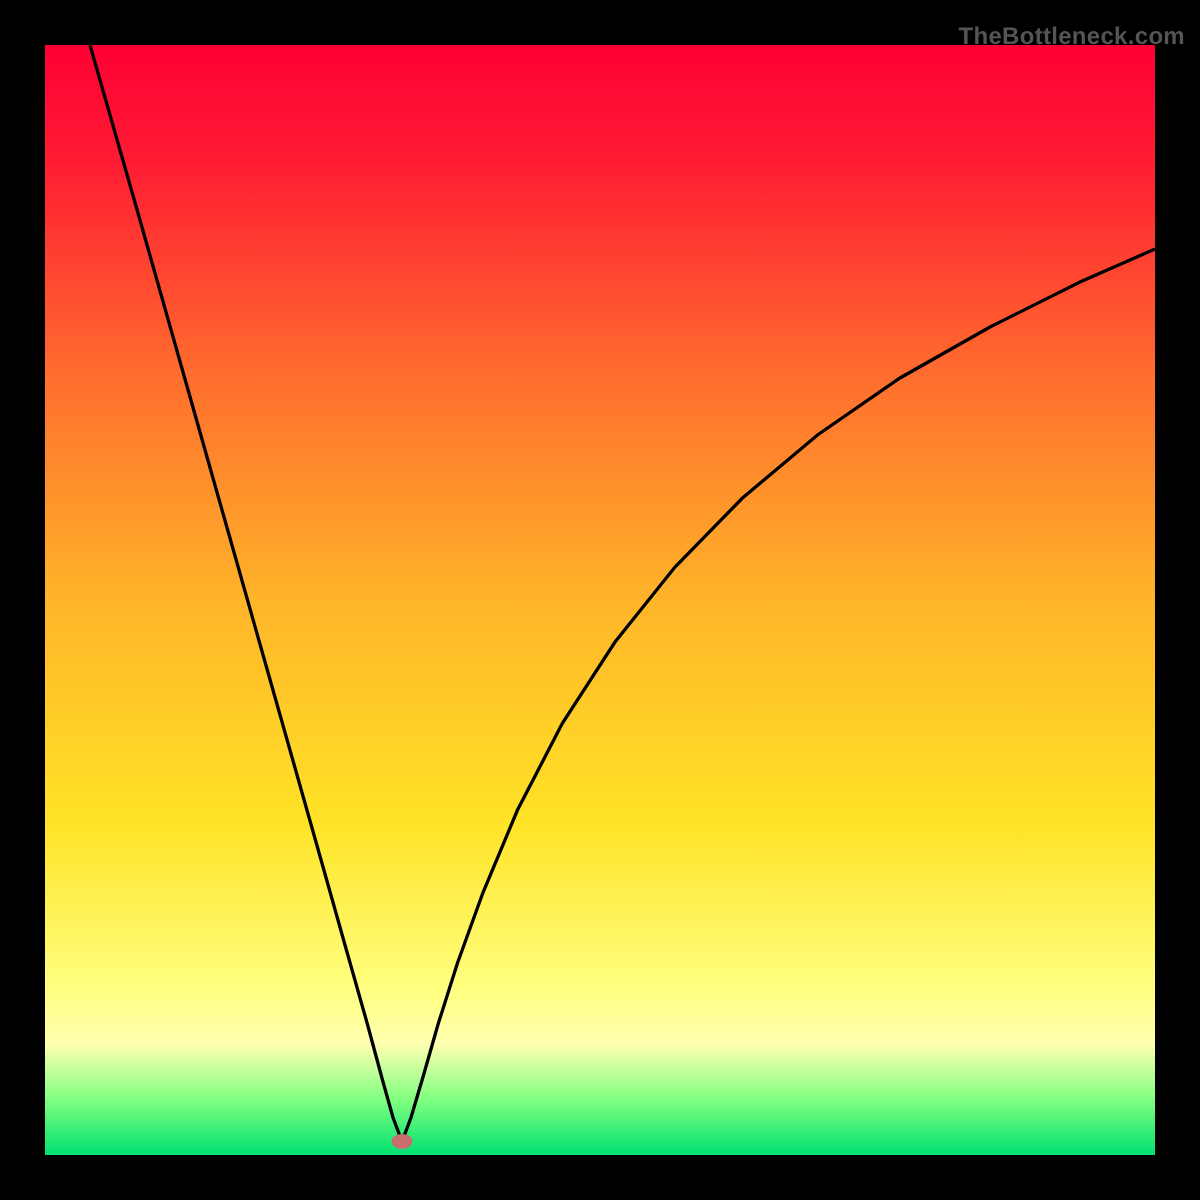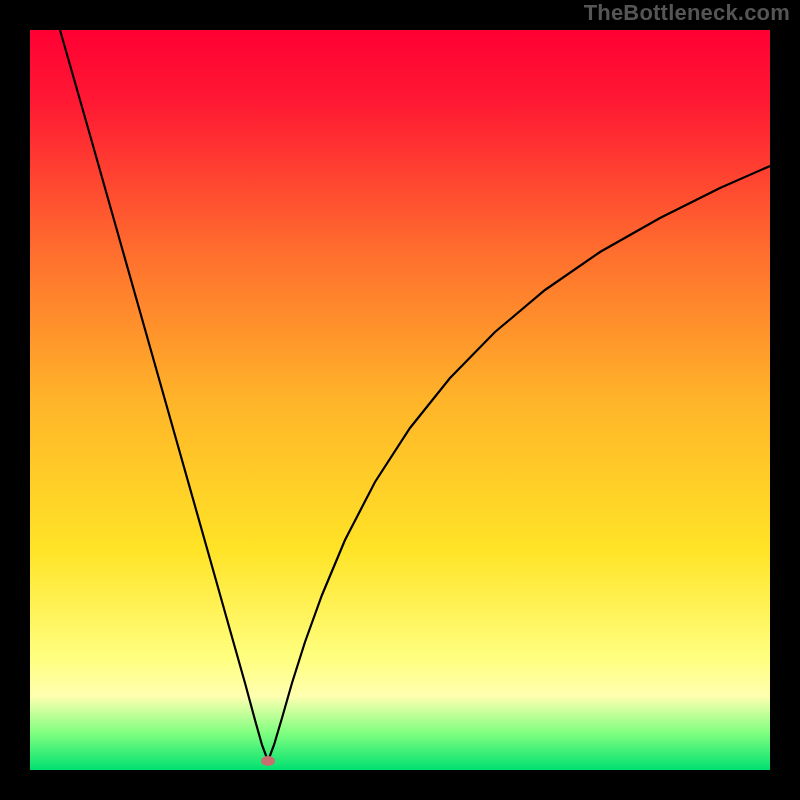--- a/index.html
+++ b/index.html
@@ -25,23 +25,23 @@
       #FFB429 50%,
       #FFE326 70%,
       #FFFF80 85%,
       #FFFFB0 90%,
       #80FF80 95%,
       #00E070 100%
     );
   }
   .watermark {
     position: absolute;
-    top: 0;
+    top: 16px;
     right: 10px;
-    font-size: 22px;
+    font-size: 16px;
     font-weight: 600;
     color: #555555;
     letter-spacing: 0.2px;
   }
   svg.curve {
     position: absolute;
     left: 0;
     top: 0;
   }
 </style>

